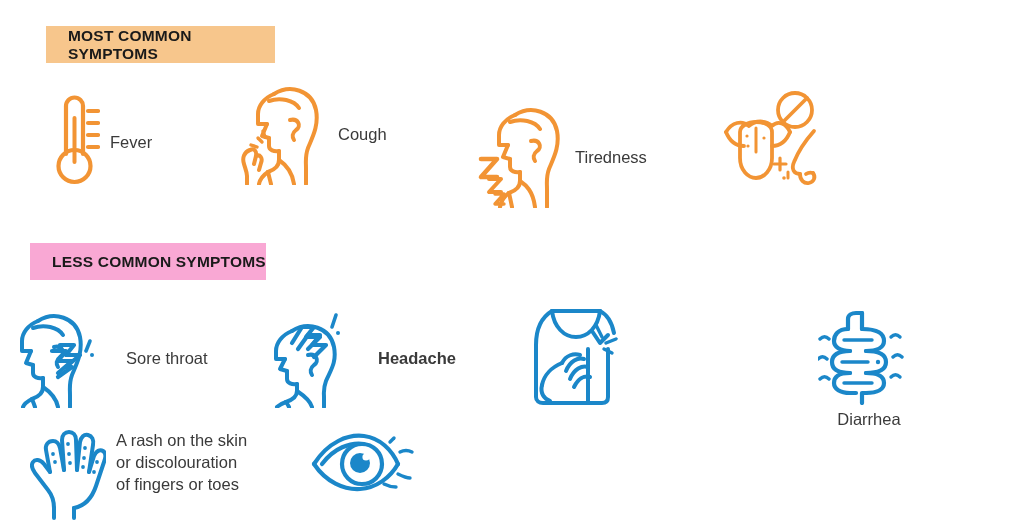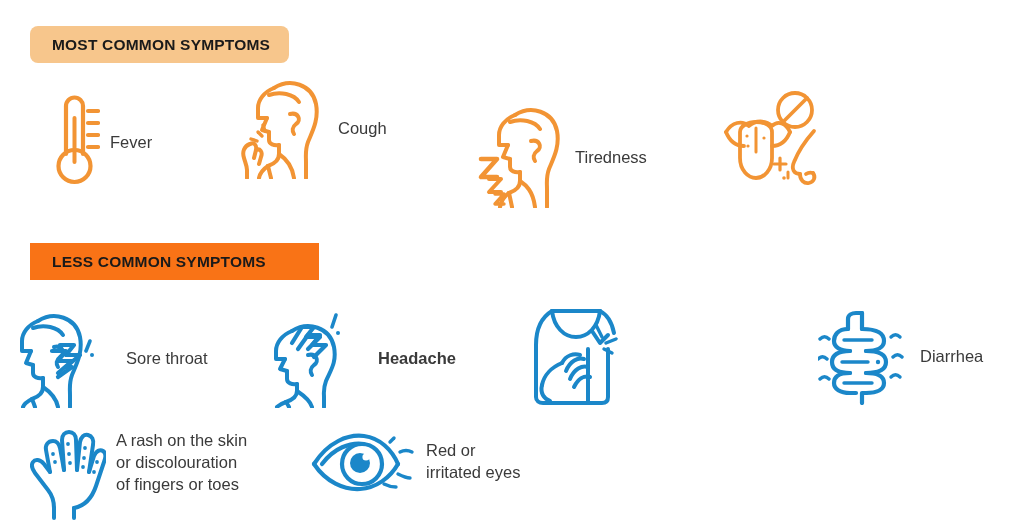--- a/index.html
+++ b/index.html
@@ -19,33 +19,32 @@
     display: flex;
     align-items: center;
     padding-left: 22px;
     box-sizing: border-box;
     font-weight: bold;
     font-size: 15.5px;
     letter-spacing: 0.2px;
     color: #1a1a1a;
   }
   #banner-most {
-    left: 30px;
+    left: 46px;
     top: 26px;
-    width: 259px;
+    width: 229px;
     height: 37px;
     background: #F7C68C;
-    border-radius: 8px;
   }
   #banner-less {
     left: 30px;
     top: 243px;
-    width: 289px;
+    width: 236px;
     height: 37px;
-    background: #f97316;
+    background: #f9a8d4;
   }
   .sym {
     position: absolute;
     display: flex;
     align-items: center;
   }
   .sym .icon {
     flex: 0 0 auto;
     display: block;
   }
@@ -54,29 +53,29 @@
     color: #3A3A3A;
     line-height: 1.32;
     white-space: pre-line;
   }
   .row1 .label { margin-left: 10px; }
   .row2 .label { margin-left: 16px; }
   .row3 .label { margin-left: 10px; }
 
   
   #sym-fever     { left: 40px;  top: 88px;  }
-  #sym-cough     { left: 238px; top: 74px;  }
+  #sym-cough     { left: 238px; top: 80px;  }
   #sym-tiredness { left: 473px; top: 103px;  }
   #sym-loss      { left: 718px; top: 88px;  }
 
   
   #sym-sorethroat { left: 14px;  top: 305px; }
   #sym-headache   { left: 268px; top: 305px; font-weight: bold; }
   #sym-aches      { left: 530px; top: 305px; }
-  #sym-diarrhea   { left: 818px; top: 305px; }
+  #sym-diarrhea   { left: 818px; top: 305px; flex-direction: column; }
 
   
   #sym-rash { left: 30px;  top: 428px; align-items: flex-start; }
   #sym-eyes { left: 308px; top: 432px; align-items: flex-start; }
   #sym-rash .label { margin-top: 2px; }
   #sym-eyes .label { margin-top: 8px; }
 </style>
 </head>
 <body>
 
@@ -331,15 +330,13 @@
         <circle cx="54" cy="32" r="20"></circle>
         <circle cx="52" cy="31" r="10" fill="#1B87C9" stroke="none"></circle>
         <circle cx="58" cy="25" r="3.6" fill="#ffffff" stroke="none"></circle>
         <path d="M82 10 L86 6" stroke-width="3.4"></path>
         <path d="M92 20 C96 18 100 18 104 20" stroke-width="3.4"></path>
         <path d="M90 42 C94 44 98 46 102 46" stroke-width="3.4"></path>
         <path d="M76 52 C80 54 84 55 88 55" stroke-width="3.4"></path>
       </g>
     </svg>
   </span>
-  <span class="label">Red or
-irritated eyes</span>
 </div>
 
 </body></html>

